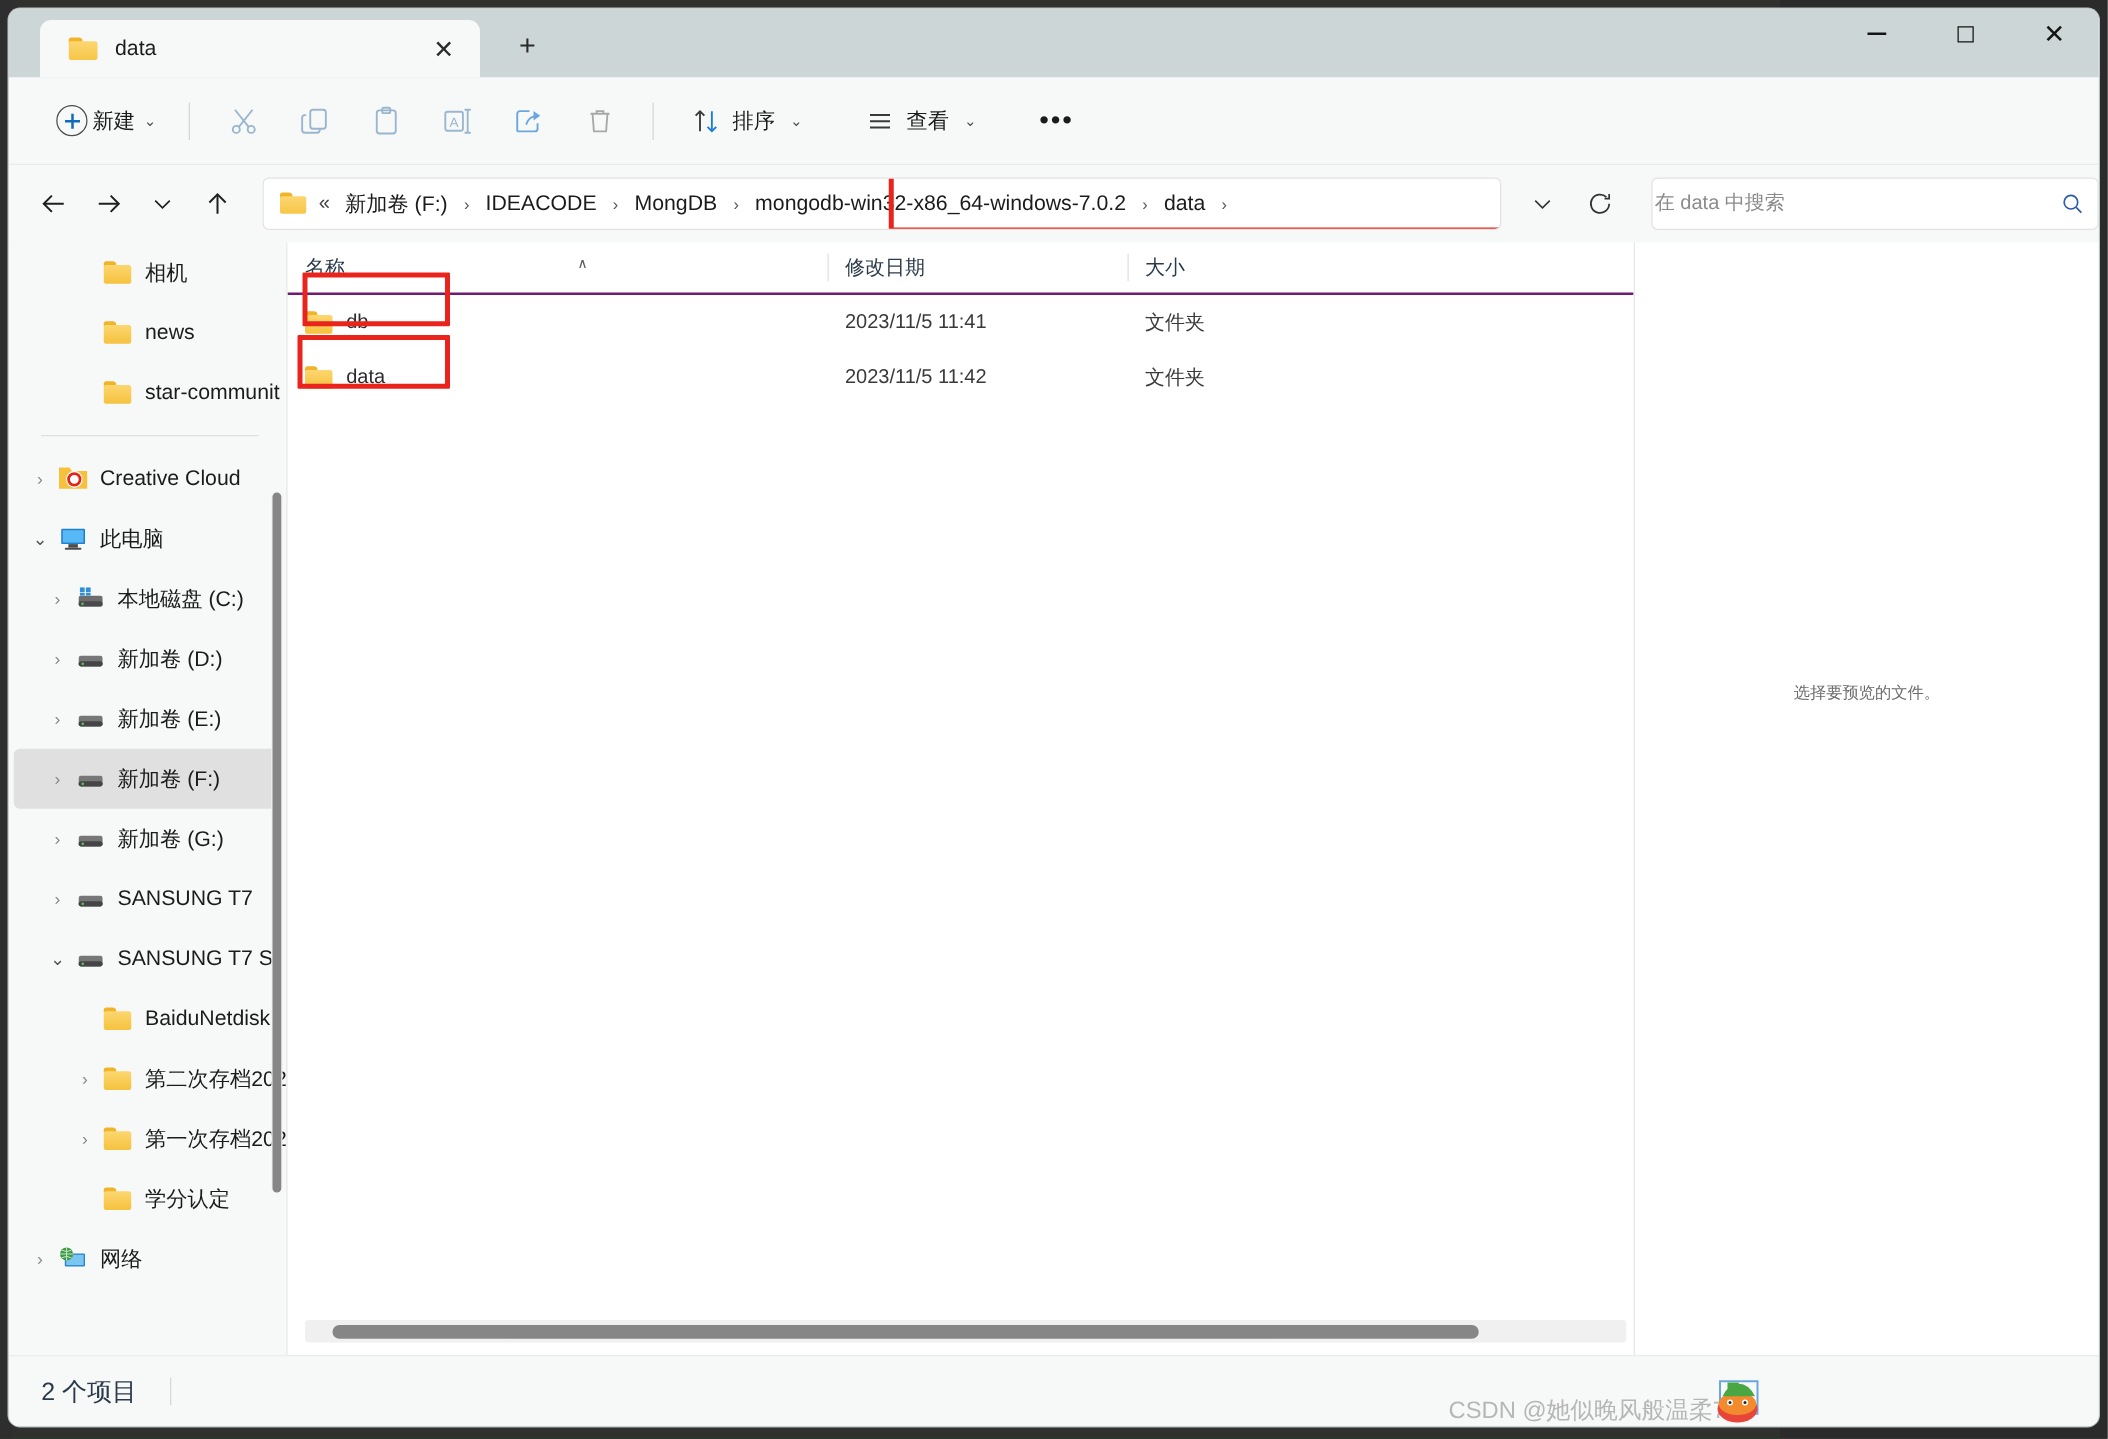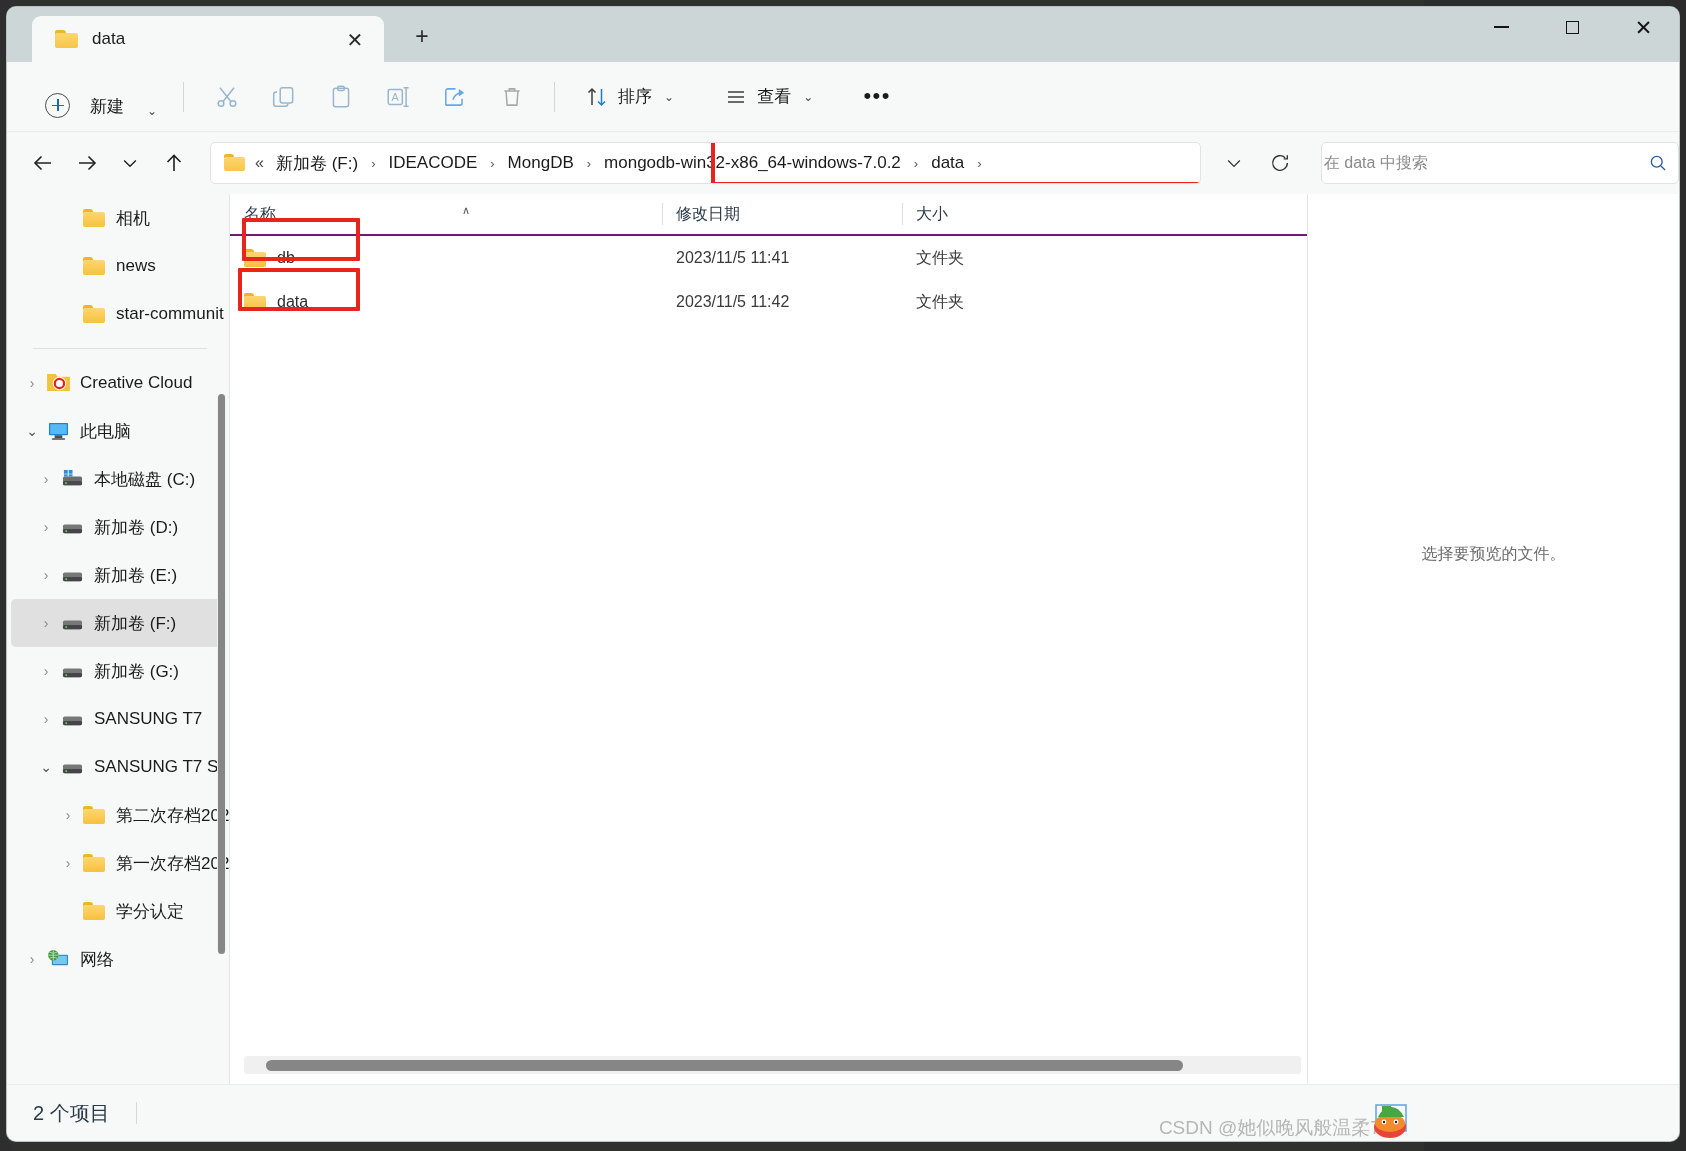--- a/index.html
+++ b/index.html
@@ -104,21 +104,21 @@
   .toolbar {
     position: relative;
     height: 70px;
     background: #f7f9f9;
     display: flex;
     align-items: center;
     padding-left: 26px;
     border-bottom: 1px solid #eaeaea;
   }
   .tb-new {
-    display:flex; align-items:flex-end; gap:20px;
+    display:flex; align-items:center; gap:4px;
     height:42px; padding:0 12px; border-radius:5px;
   }
   .plus-circle {
     width:25px; height:25px; border-radius:50%;
     border:1.5px solid #4c4c4c; position:relative; flex:none;
   }
   .plus-circle::before, .plus-circle::after {
     content:""; position:absolute; background:#0f6cbd;
   }
   .plus-circle::before { left:5.5px; top:11px; width:12px; height:1.8px; }
@@ -345,21 +345,21 @@
     position:relative;
     width: 372px;
     flex:none;
     background:#ffffff;
     border-left:1px solid #e6e6e6;
     display:flex;
     align-items:center;
     justify-content:center;
   }
   .preview-text {
-    font-size:16px; color:#6c6c6c;
+    font-size:13px; color:#6c6c6c;
     margin-top: -170px;
   }
 
   
   .statusbar {
     position:relative;
     height: 57px;
     background:#f7f9f9;
     display:flex;
     align-items:center;
@@ -689,20 +689,27 @@
             <div class="nav-item nav-indent-2">
               <span class="nav-twisty open">⌄</span>
               <span class="nav-ico">
                 <svg width="23" height="20" viewBox="0 0 24 21">
                   <rect x="2" y="8" width="20" height="9" rx="1.8" fill="#777"></rect>
                   <rect x="2" y="12.5" width="20" height="4.5" rx="1.8" fill="#454545"></rect>
                   <circle cx="5.4" cy="14.8" r="1.1" fill="#5ac35a"></circle>
                 </svg>
               </span>
               <span class="nav-text">SANSUNG T7 S</span>
+            </div>
+            <div class="nav-item nav-indent-3">
+              <span class="nav-twisty"></span>
+              <span class="nav-ico">
+                <span class="folder-ico"></span>
+              </span>
+              <span class="nav-text">BaiduNetdisk</span>
             </div>
             <div class="nav-item nav-indent-3">
               <span class="nav-twisty">›</span>
               <span class="nav-ico">
                 <span class="folder-ico"></span>
               </span>
               <span class="nav-text">第二次存档202</span>
             </div>
             <div class="nav-item nav-indent-3">
               <span class="nav-twisty">›</span>

